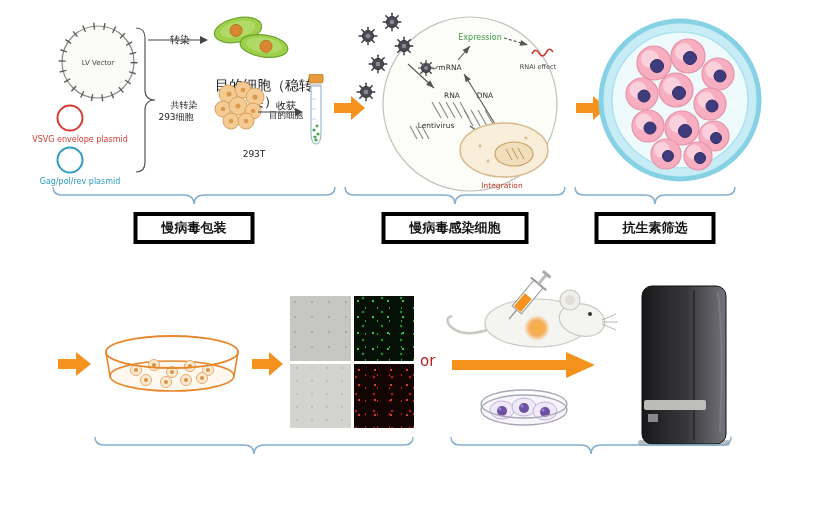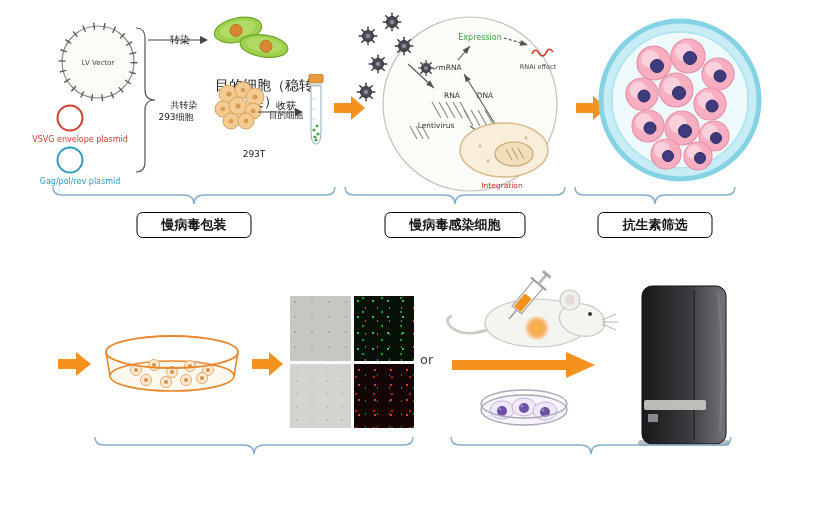--- a/index.html
+++ b/index.html
@@ -1,23 +1,23 @@
 <!DOCTYPE html>
 <html><head>
 <meta charset="utf-8">
 <style>
   html,body{margin:0;padding:0;background:#fff;}
   body{font-family:"DejaVu Sans","Liberation Sans",sans-serif;}
   .canvas{position:relative;width:827px;height:521px;background:#fff;overflow:hidden;}
   .abs{position:absolute;}
   .slabel{position:absolute;font-size:9px;color:#222;text-align:center;line-height:1.15;margin-top:16px;}
-  .cap-box{position:absolute;border:1px solid #000000;border-radius:6px;background:#fff;
+  .cap-box{position:absolute;border:4px solid #000000;border-radius:0;background:#fff;
            padding:3px 24px;font-size:13px;font-weight:600;color:#111;white-space:nowrap;
            transform:translateX(-50%);}
-  .or-text{position:absolute;font-size:13px;color:#404040;}
+  .or-text{position:absolute;font-size:15px;color:#b91c1c;}
   .fl-grid{position:absolute;left:290px;top:296px;width:124px;height:132px;
            display:grid;grid-template-columns:1fr 1fr;grid-template-rows:1fr 1fr;gap:3px;}
   .fl{width:100%;height:100%;}
   .fl-gray1{background:#C6C6C2;background-image:
      radial-gradient(circle 1.5px at 5px 6px,#ABABA6 60%,transparent 61%),
      radial-gradient(circle 1px at 13px 2px,#B5B5B0 60%,transparent 61%);
      background-size:17px 15px,11px 9px;}
   .fl-gray2{background:#D3D3CF;background-image:
      radial-gradient(circle 1.2px at 7px 4px,#BFBFBA 60%,transparent 61%);
      background-size:15px 13px;}

